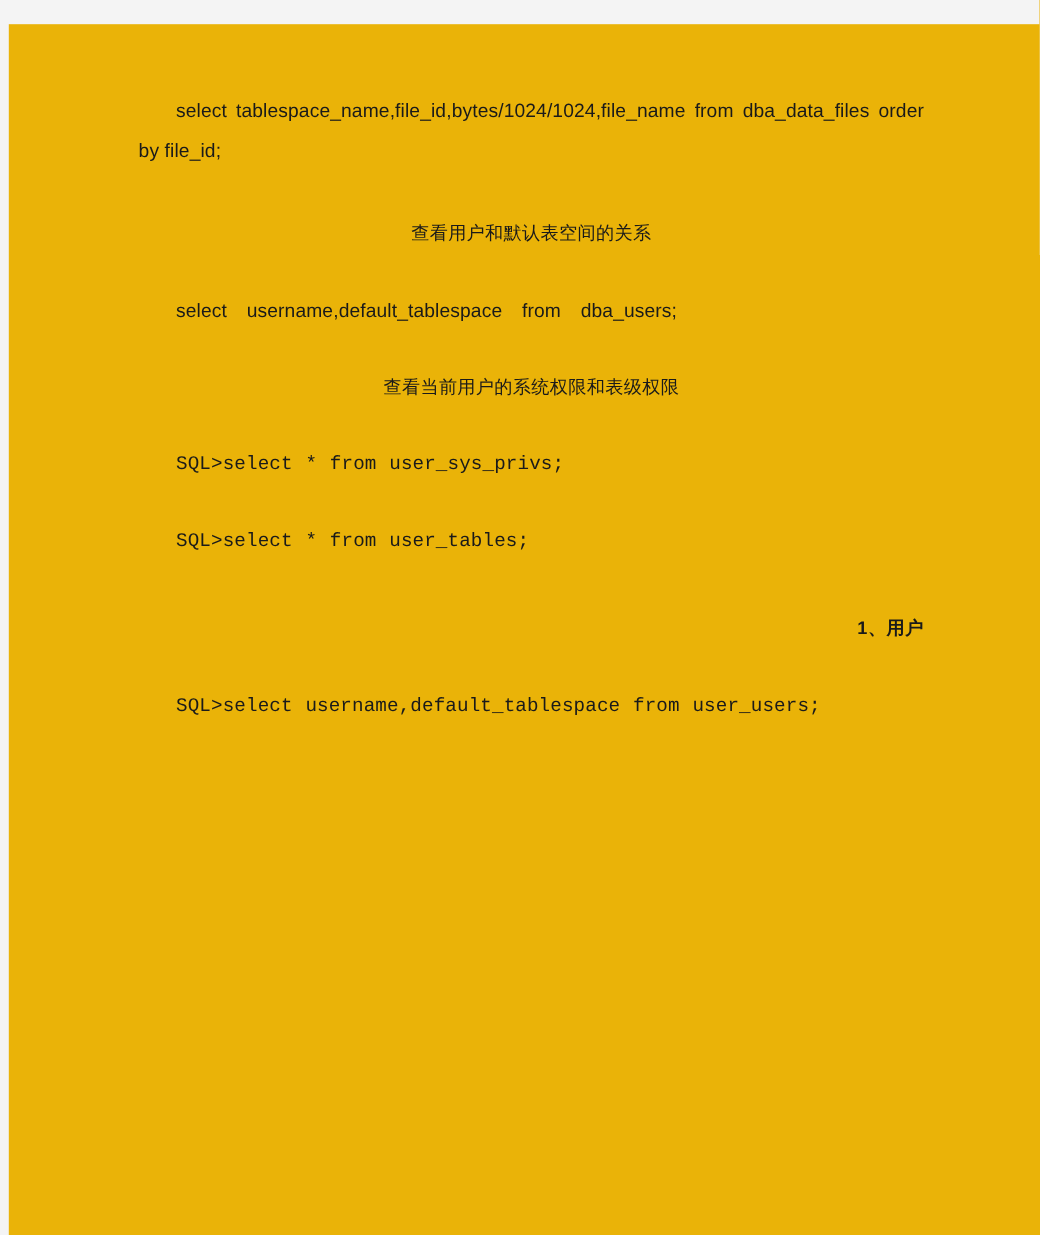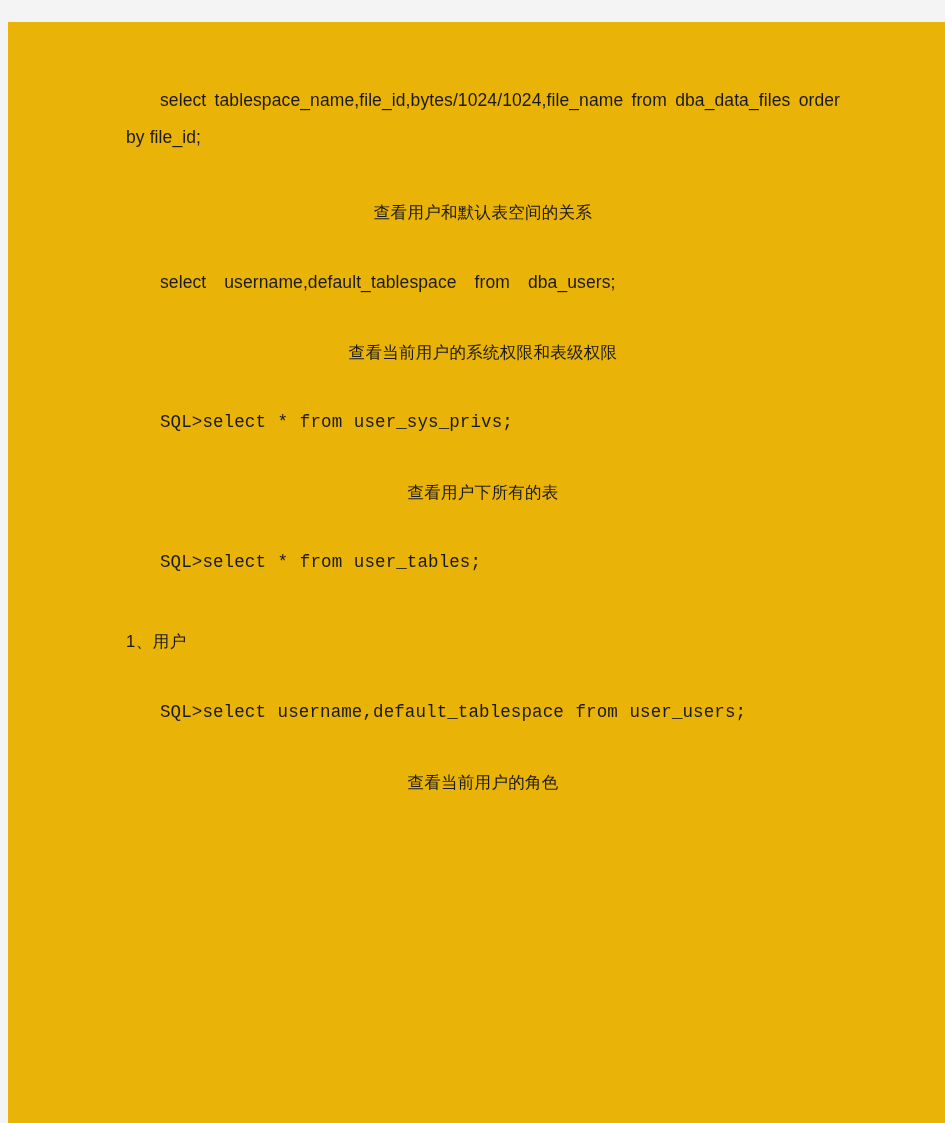--- a/index.html
+++ b/index.html
@@ -57,24 +57,25 @@
     word-spacing: 13px;
   }
   .para.code.sql {
     text-indent: 34px;
     word-spacing: 1px;
     font-family: Liberation Mono, monospace;
   }
   .heading {
     color: #1a1a1a;
     font-size: 16.5px;
-    font-weight: normal;
+    font-weight: bold;
     line-height: 30px;
     margin: 0 0 33px 0;
     letter-spacing: 0.5px;
+    text-align: right;
   }
   .sp-lg { margin-bottom: 38px; }
   .sp-xl { margin-bottom: 45px; }
 </style>
 </head>
 <body>
 
 <div id="page">
   <div id="content">
 
@@ -82,26 +83,24 @@
 
     <p class="para cn">查看用户和默认表空间的关系</p>
 
     <p class="para code wide">select username,default_tablespace from dba_users;</p>
 
     <p class="para cn">查看当前用户的系统权限和表级权限</p>
 
     <p class="para code sql">SQL&gt;select * from user_sys_privs;</p>
 
 
-    <p class="para cn">查看用户下所有的表</p>
 
     <p class="para code sql sp-xl">SQL&gt;select * from user_tables;</p>
 
     <h2 class="heading sp-lg">1、用户</h2>
 
 
     <p class="para code sql">SQL&gt;select username,default_tablespace from user_users;</p>
 
-    <p class="para cn">查看当前用户的角色</p>
 
 
   </div>
 </div>
 
 </body></html>

